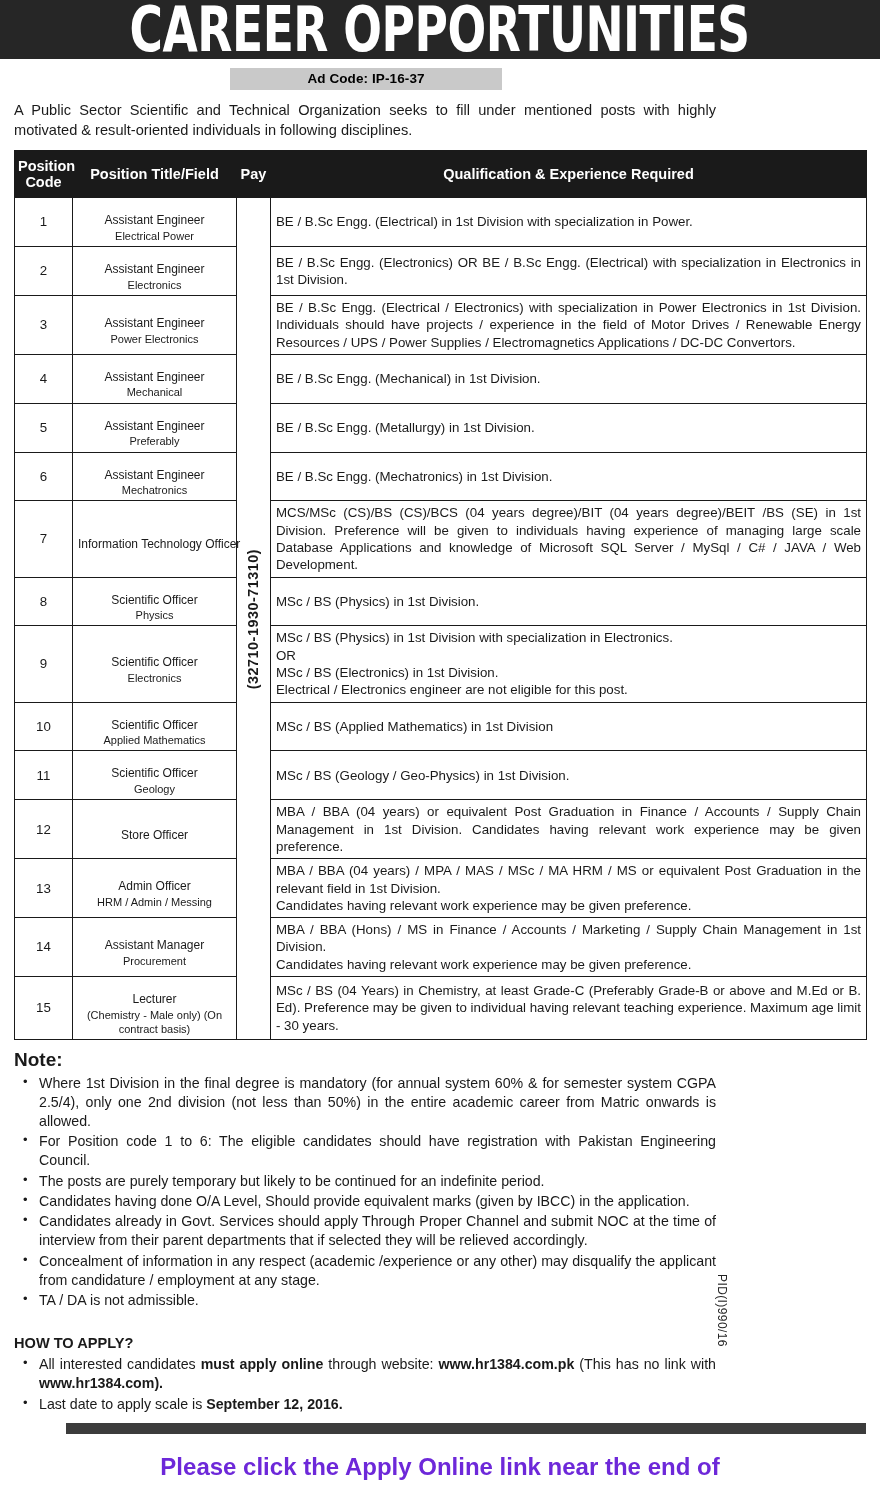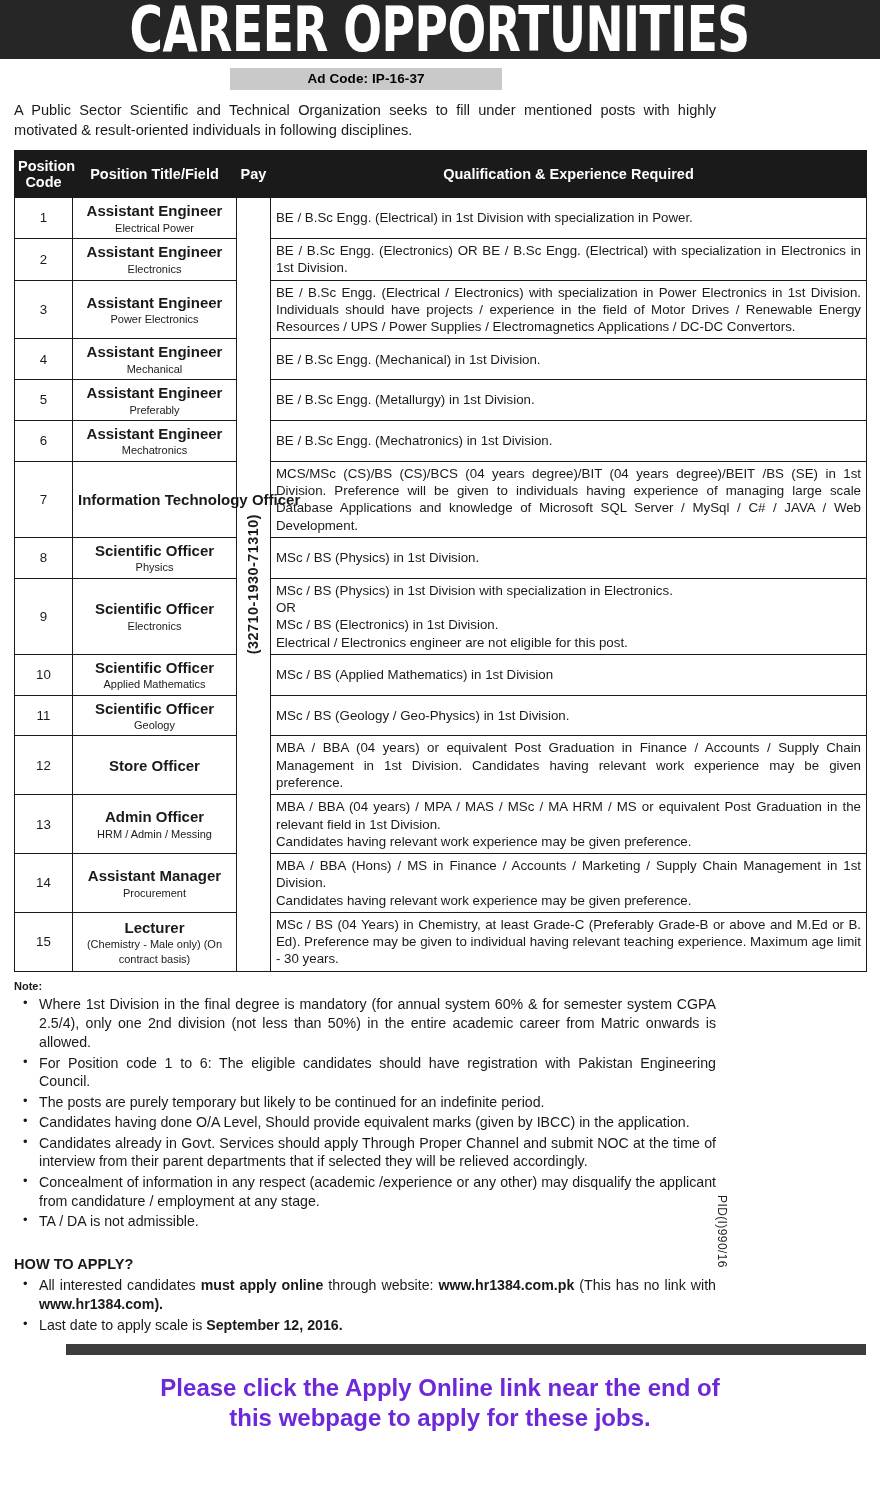--- a/index.html
+++ b/index.html
@@ -100,21 +100,21 @@
   td.code {
     text-align: center;
     font-size: 15px;
     padding: 2px;
   }
   td.title {
     text-align: center;
     line-height: 1.22;
     padding: 4px 2px;
   }
-  td.title .t1 { font-weight: bold; font-size: 15px; display: block; white-space: nowrap; }
+  td.title .t1 { font-weight: normal; font-size: 12px; display: block; white-space: nowrap; margin-top: 12px; }
   td.title .t2 { font-size: 11px; display: block; }
   td.qual {
     text-align: justify;
     font-size: 13.2px;
     line-height: 1.33;
     padding: 5px 6px 5px 6px;
   }
   td.qual .ln { display: block; }
 
   td.pay {
@@ -131,21 +131,21 @@
     white-space: nowrap;
     margin: 0 auto;
   }
 
   
   .notes {
     margin-top: 7px;
     font-size: 14.2px;
     line-height: 1.33;
   }
-  .notes-head { font-weight: bold; font-size: 11px; margin-bottom: 2px; }
+  .notes-head { font-weight: bold; font-size: 19px; margin-bottom: 2px; }
   ul.bullets {
     margin: 0; padding: 0; list-style: none;
   }
   ul.bullets li {
     position: relative;
     padding-left: 25px;
     margin-bottom: 1.5px;
     text-align: justify;
     padding-right: 2px;
   }

